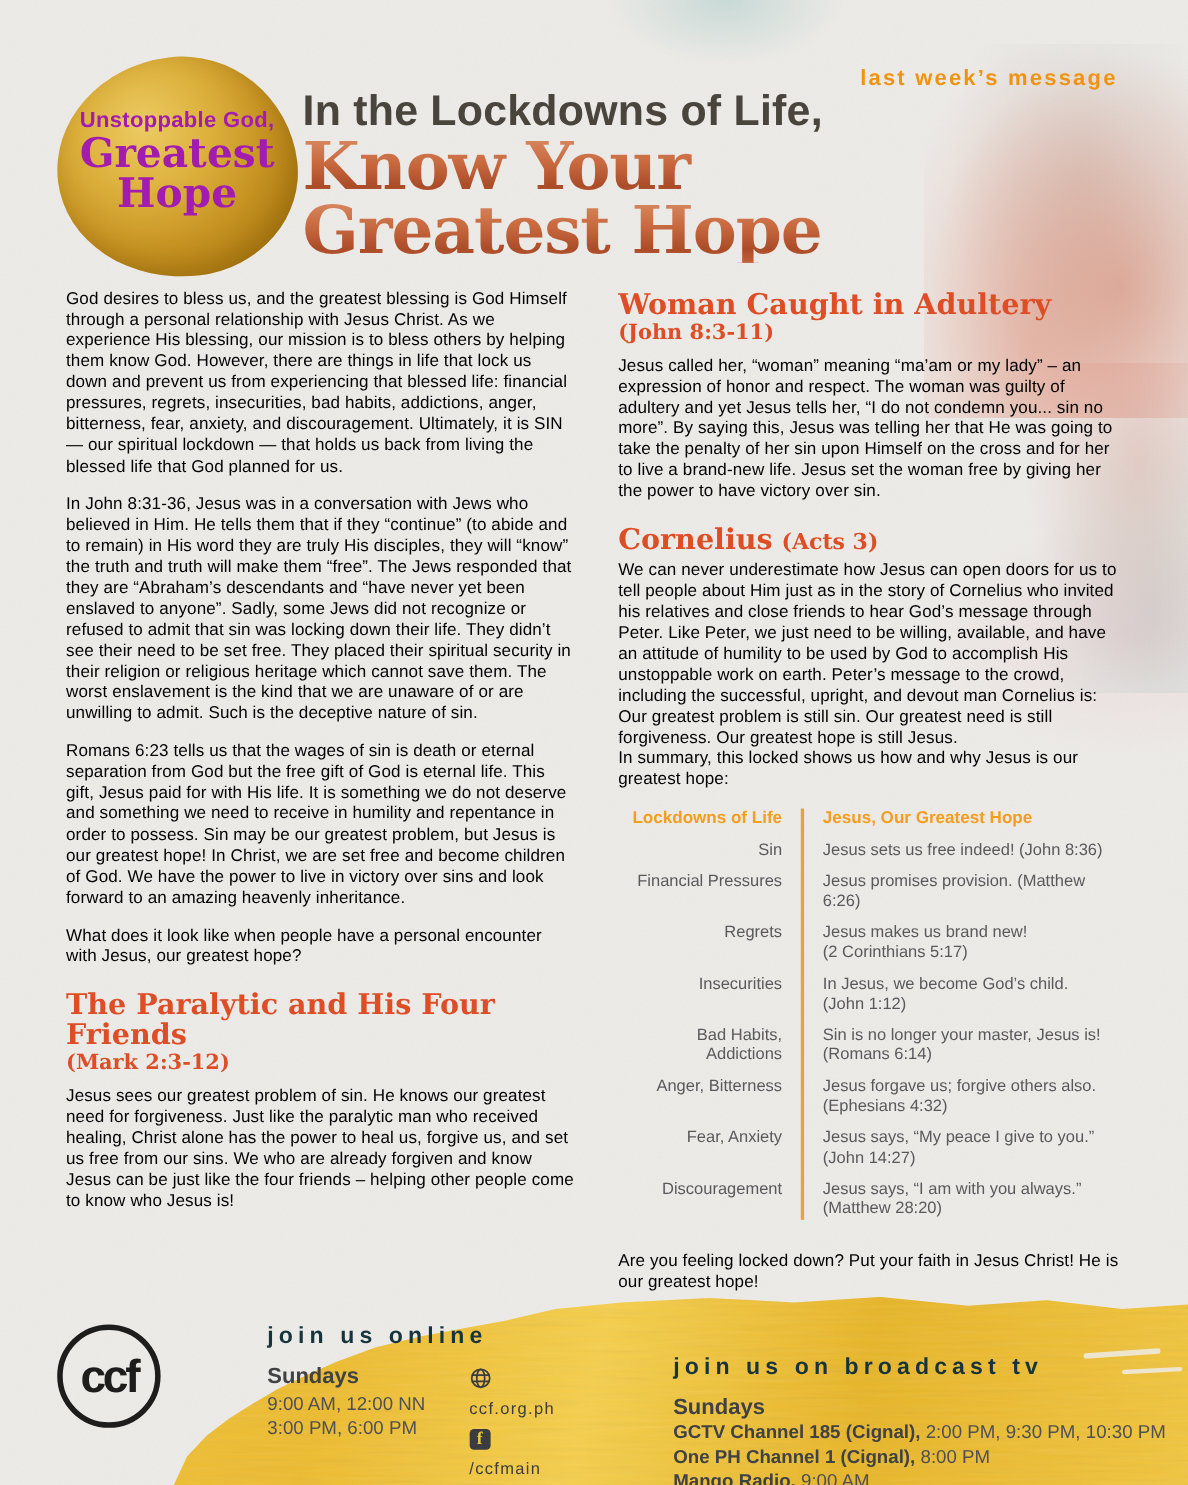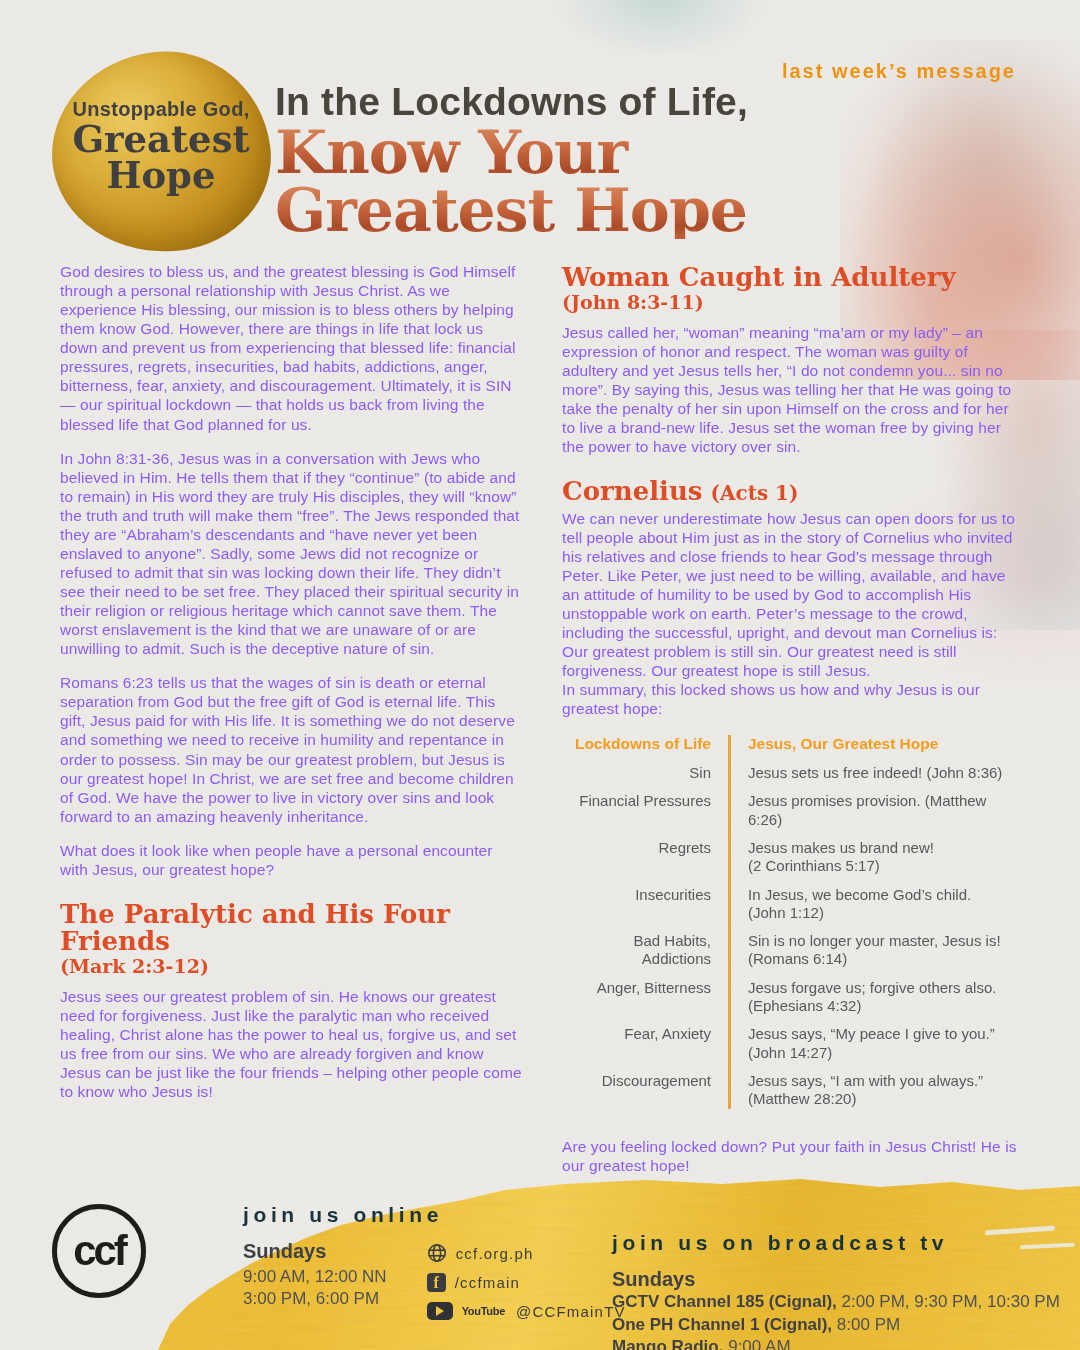--- a/index.html
+++ b/index.html
@@ -37,21 +37,21 @@
   }
 
   
   .brand-blob {
     position:absolute; left:52px; top:52px; width:218px; height:200px; z-index:1;
     border-radius:52% 48% 46% 54% / 50% 54% 46% 50%;
     background:radial-gradient(circle at 38% 30%, #eccb63 0%, #ddb13d 30%, #c79322 58%, #ad7c13 84%, #9d6f0e 100%);
     transform:rotate(-7deg);
     box-shadow: inset -6px -10px 24px rgba(120,80,0,.35);
   }
-  .brand-text { position:absolute; left:48px; top:98px; width:226px; text-align:center; color:#404040; z-index:2; }
+  .brand-text { position:absolute; left:48px; top:98px; width:226px; text-align:center; color:#a21caf; z-index:2; }
   .badge-top { font-size:20px; font-weight:700; letter-spacing:.3px; }
   .badge-main { font-family:"DejaVu Serif", serif; font-weight:700; font-size:37px; line-height:.98; }
 
   .title-block { position:absolute; left:275px; top:80px; z-index:2; }
   .title-prefix { font-size:39px; font-weight:700; color:#49443c; letter-spacing:.2px; }
   .title-main {
     font-family:"DejaVu Serif", serif; font-weight:700; font-size:60px; line-height:.96;
     letter-spacing:-1px; color:#bd5a33;
   }
   @supports ((-webkit-background-clip:text) or (background-clip:text)) {
@@ -62,21 +62,21 @@
   }
   .tag {
     position:absolute; right:64px; top:60px; z-index:2;
     font-size:20px; font-weight:700; color:#ef9310; letter-spacing:2px;
   }
 
   
   .col-left  { position:absolute; left:60px;  top:262px; width:462px; z-index:2; }
   .col-right { position:absolute; left:562px; top:264px; width:462px; z-index:2; }
   .body-p {
-    font-size:15.5px; line-height:1.23; color:#8b5cf6; margin-bottom:15px;
+    font-size:15.5px; line-height:1.23; color:#000000; margin-bottom:15px;
     letter-spacing:.1px;
   }
   .section { margin-top:22px; }
   .section-title {
     font-family:"DejaVu Serif", serif; font-weight:700; font-size:26px;
     color:#de4e26; line-height:1.04;
   }
   .section-ref {
     font-family:"DejaVu Serif", serif; font-weight:700; font-size:19px; color:#de4e26;
   }
@@ -119,21 +119,21 @@
     font-size:42px; font-weight:700; letter-spacing:-3px; color:#1d1d1b;
   }
   .fblock { position:absolute; z-index:3; }
   .online-block { left:243px; top:1203px; }
   .broadcast-block { left:612px; top:1203px;margin-top:28px; }
   .block-heading { font-size:21px; font-weight:700; letter-spacing:.22em; color:#17343c; }
   .online-cols { display:flex; gap:40px; margin-top:13px; }
   .f-day { font-size:20px; font-weight:700; color:#3f4144; }
   .f-times { font-size:17px; color:#4e5054; line-height:1.3; margin-top:3px; }
   .f-links { display:flex; flex-direction:column; gap:10px; margin-top:3px; }
-  .link-row { display:flex; align-items:center; gap:9px; }
+  .link-row { display:flex; align-items:flex-start; gap:9px;flex-direction:column; }
   .link-text { font-size:15px; color:#3a3c3f; letter-spacing:.08em; }
   .yt-wordmark { font-size:11px; font-weight:700; color:#2f3134; letter-spacing:-.3px; margin-right:2px; }
   .bc-lines { margin-top:2px; }
   .bc-line { font-size:17px; line-height:1.33; color:#4e5054; }
   .bc-ch { font-weight:700; color:#3f4144; }
   .icon-svg { display:block; }
   .fb-badge {
     width:19px; height:19px; background:#3a3c3f; border-radius:4px;
     color:#f2c63e; display:flex; align-items:flex-end; justify-content:center;
     font-weight:700; font-size:16px; font-family:"Liberation Serif", serif; overflow:hidden;
@@ -189,21 +189,21 @@
     </div>
   </div>
 
   <div class="col-right">
     <div class="mb-gap">
       <div class="section-title">Woman Caught in Adultery</div>
       <div class="section-ref">(John 8:3-11)</div>
       <p class="body-p section-body">Jesus called her, “woman” meaning “ma’am or my lady” – an expression of honor and respect. The woman was guilty of adultery and yet Jesus tells her, “I do not condemn you... sin no more”. By saying this, Jesus was telling her that He was going to take the penalty of her sin upon Himself on the cross and for her to live a brand-new life. Jesus set the woman free by giving her the power to have victory over sin.</p>
     </div>
     <div>
-      <div class="section-title"><span>Cornelius</span><span class="section-ref inline">(Acts 1)</span></div>
+      <div class="section-title"><span>Cornelius</span><span class="section-ref inline">(Acts 3)</span></div>
       <p class="body-p section-body tight">We can never underestimate how Jesus can open doors for us to tell people about Him just as in the story of Cornelius who invited his relatives and close friends to hear God’s message through Peter. Like Peter, we just need to be willing, available, and have an attitude of humility to be used by God to accomplish His unstoppable work on earth. Peter’s message to the crowd, including the successful, upright, and devout man Cornelius is: Our greatest problem is still sin. Our greatest need is still forgiveness. Our greatest hope is still Jesus.</p>
     </div>
     <p class="body-p">In summary, this locked shows us how and why Jesus is our greatest hope:</p>
 
     <div class="summary-table">
       <div class="divider"></div>
       <div class="t-rows">
         <div class="t-row t-head">
           <div class="t-cell-l">Lockdowns of Life</div>
             <div></div>

